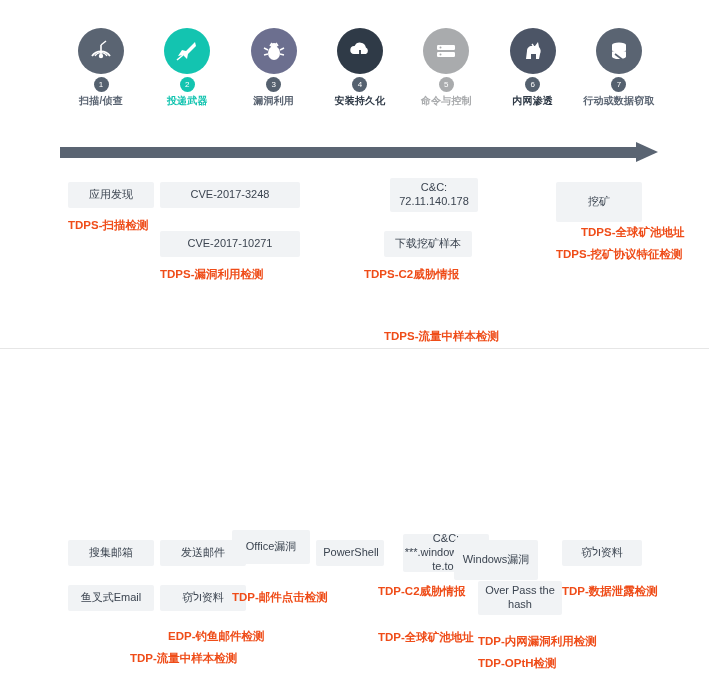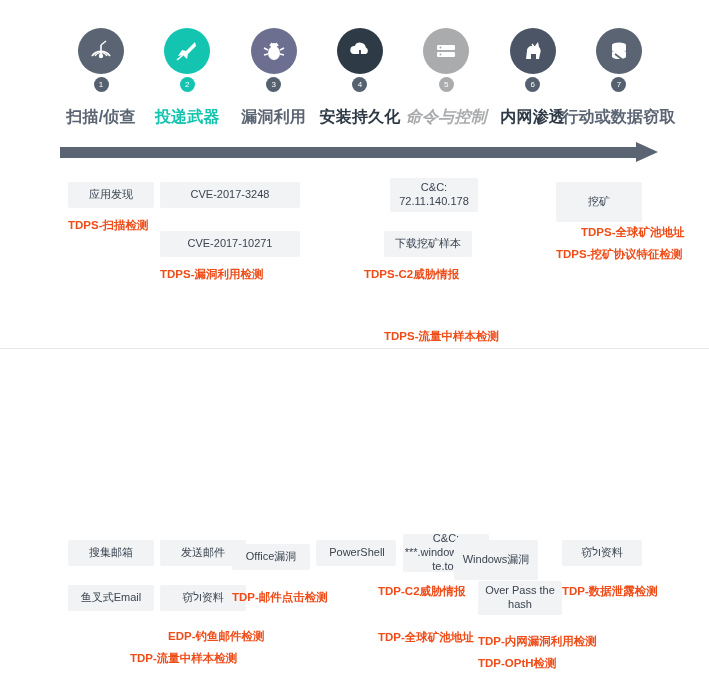--- a/index.html
+++ b/index.html
@@ -51,22 +51,22 @@
     border-radius: 50%;
     color: #fff;
     font-size: 8px;
     display: flex;
     align-items: center;
     justify-content: center;
     margin-top: 3px;
     line-height: 1;
   }
   .stage-label {
-    margin-top: 15px;
-    font-size: 16px;
+    margin-top: 2px;
+    font-size: 10px;
     font-weight: bold;
     white-space: nowrap;
     letter-spacing: 0.2px;
   }
 
   
   .arrow-wrap {
     position: absolute;
     left: 60px;
     width: 600px;
@@ -173,21 +173,21 @@
           <span>
             <svg width="26" height="26" viewBox="0 0 26 26">
               <rect x="4" y="7" width="18" height="5" rx="1.2" fill="#fff"></rect>
               <rect x="4" y="14" width="18" height="5" rx="1.2" fill="#fff"></rect>
               <circle cx="7.5" cy="9.5" r="1" fill="#a9abad"></circle>
               <circle cx="7.5" cy="16.5" r="1" fill="#a9abad"></circle>
             </svg>
           </span>
         </div>
         <div class="badge" style="background: rgb(169, 171, 173);">5</div>
-        <div class="stage-label" style="color: rgb(169, 171, 173); font-style: italic;">命令与控制</div>
+        <div class="stage-label" style="color: rgb(169, 171, 173);">命令与控制</div>
       </div>
       <div class="stage">
         <div class="circle" style="background: rgb(76, 85, 102);">
           <span>
             <svg width="26" height="26" viewBox="0 0 26 26">
               <path d="M6 21 L7 13 C7 10 9 8 12 8 L15 8 L18 4 L19 9 C21 11 21 14 20 16 L19 21 L16 21 L16 16 L11 16 L11 21 Z" fill="#fff"></path>
               <path d="M12 6 L14 9" stroke="#fff" stroke-width="1.4"></path>
             </svg>
           </span>
         </div>
@@ -229,22 +229,22 @@
       <div class="note" style="left: 556px; top: 248px;">TDPS-挖矿协议特征检测</div>
     </div>
   <div class="divider"></div>
 </div>
 
 <div class="panel panel-bottom">
 
   <div id="items-bottom">
       <div class="box" style="left: 68px; top: 190px; width: 86px; height: 26px; white-space: pre-line;">搜集邮箱</div>
       <div class="box" style="left: 160px; top: 190px; width: 86px; height: 26px; white-space: pre-line;">发送邮件</div>
-      <div class="box" style="left: 232px; top: 194px; width: 78px; height: 26px; white-space: pre-line;">Office漏洞</div>
-      <div class="box" style="left: 316px; top: 190px; width: 80px; height: 26px; white-space: pre-line; padding-left: 6px;">PowerShell</div>
+      <div class="box" style="left: 232px; top: 180px; width: 78px; height: 34px; white-space: pre-line;">Office漏洞</div>
+      <div class="box" style="left: 316px; top: 190px; width: 68px; height: 26px; white-space: pre-line; padding-left: 6px;">PowerShell</div>
       <div class="box" style="left: 403px; top: 184px; width: 86px; height: 38px; white-space: pre-line;">C&amp;C:
 ***.windowsupda
 te.top</div>
       <div class="box" style="left: 454px; top: 190px; width: 84px; height: 40px; white-space: pre-line;">Windows漏洞</div>
       <div class="box" style="left: 562px; top: 190px; width: 80px; height: 26px; white-space: pre-line;">窃ול资料</div>
       <div class="box" style="left: 68px; top: 235px; width: 86px; height: 26px; white-space: pre-line;">鱼叉式Email</div>
       <div class="box" style="left: 160px; top: 235px; width: 86px; height: 26px; white-space: pre-line;">窃ול资料</div>
       <div class="box" style="left: 478px; top: 231px; width: 84px; height: 34px; white-space: pre-line;">Over Pass the
 hash</div>
       <div class="note" style="left: 232px; top: 241px;">TDP-邮件点击检测</div>

